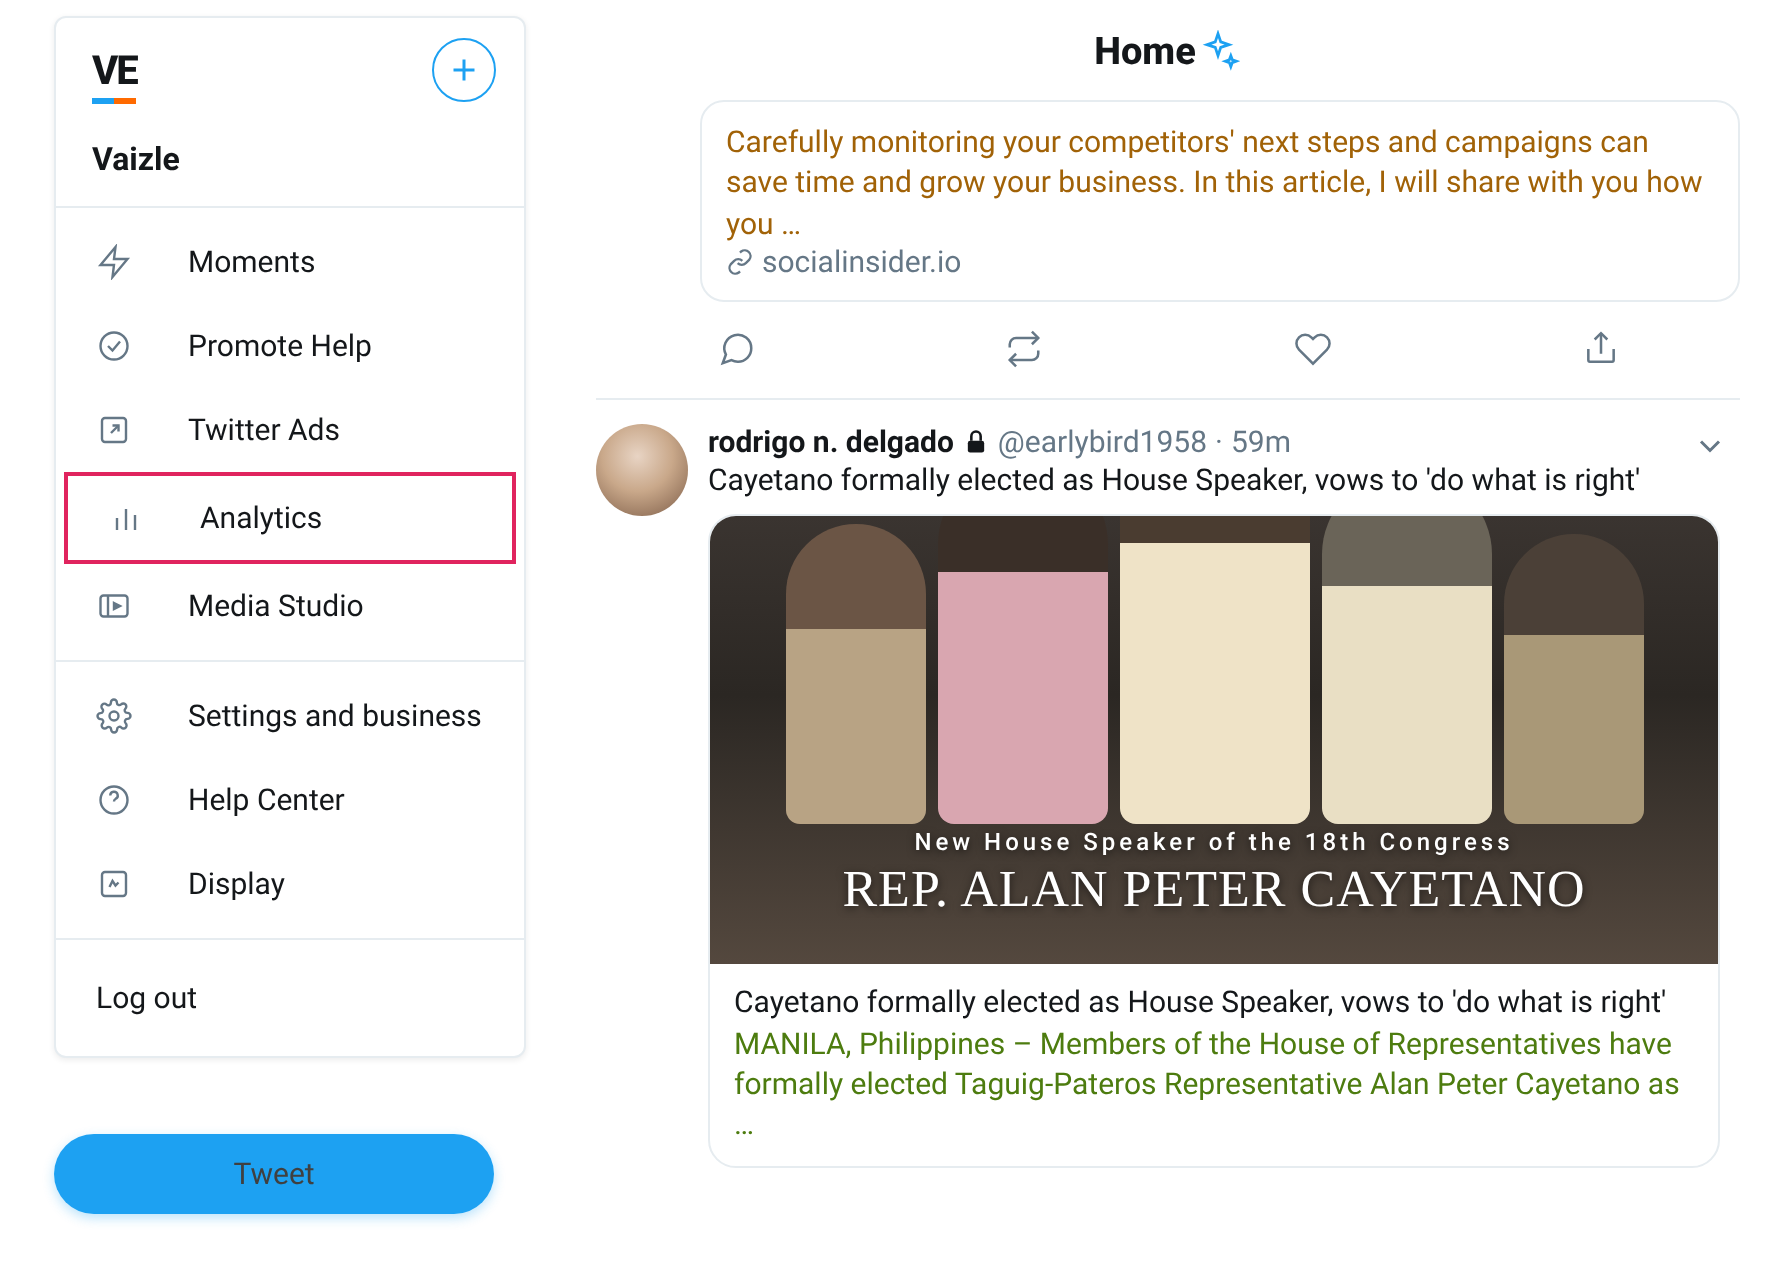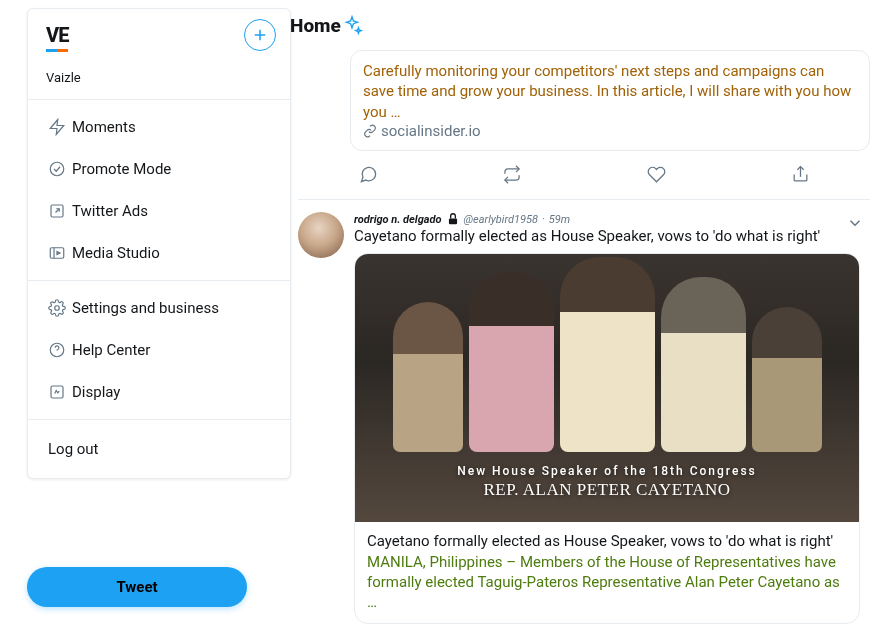--- a/index.html
+++ b/index.html
@@ -9,21 +9,21 @@
     width: 887px;
     height: 636px;
     overflow: hidden;
     position: relative;
     color: #14171a;
   }
   .sidebar {
     position: absolute;
     left: 27px;
     top: 8px;
-    width: 264px;
+    width: 236px;
     background: #fff;
     border: 1px solid #e6ecf0;
     border-radius: 6px;
     box-shadow: 0 1px 3px rgba(0,0,0,0.08);
     z-index: 10;
   }
   .sidebar-header {
     padding: 14px 18px 12px 18px;
     position: relative;
   }
@@ -49,67 +49,67 @@
     height: 32px;
     border: 1.5px solid #1da1f2;
     border-radius: 50%;
     display: flex;
     align-items: center;
     justify-content: center;
     color: #1da1f2;
     cursor: pointer;
   }
   .profile-block { padding: 0 18px 14px 18px; }
-  .profile-name { font-weight: 400; font-size: 13px; margin-top: 6px; }
+  .profile-name { font-weight: 700; font-size: 16px; margin-top: 6px; }
   .profile-handle { color: #657786; font-size: 14px; }
   .menu-group { border-top: 1px solid #e6ecf0; padding: 6px 0; }
   .menu-item {
     display: flex;
     align-items: center;
     padding: 12px 20px;
     font-size: 15px;
     color: #14171a;
     cursor: pointer;
-    gap: 6px;
+    gap: 28px;
   }
   .menu-icon {
     width: 18px;
     height: 18px;
     display: flex;
     align-items: center;
     justify-content: center;
     color: #657786;
   }
   .highlight-box {
     border: 2px solid #e0245e;
     margin: 0 4px;
   }
   .logout-item { padding: 14px 20px; font-size: 15px; cursor: pointer; }
   .tweet-btn {
     position: absolute;
     left: 27px;
     top: 567px;
     width: 220px;
     background: #1da1f2;
-    color: #000000;
+    color: #404040;
     border-radius: 999px;
     padding: 11px 0;
     text-align: center;
-    font-weight: 700;
+    font-weight: 400;
     font-size: 15px;
     cursor: pointer;
     box-shadow: 0 2px 6px rgba(29,161,242,0.3);
   }
   .header-bar {
     position: absolute;
     left: 290px;
     top: 14px;
     right: 10px;
     display: flex;
-    justify-content: flex-start;
+    justify-content: center;
     align-items: center;
   }
   .header-title { font-weight: 800; font-size: 19px; }
   .sparkle { color: #1da1f2; cursor: pointer; }
   .feed {
     position: absolute;
     left: 298px;
     top: 50px;
     width: 572px;
   }
@@ -139,39 +139,39 @@
   .avatar {
     width: 46px;
     height: 46px;
     border-radius: 50%;
     background: radial-gradient(circle at 45% 35%, #e8d4c4 0%, #c9a88a 45%, #7a5a45 100%);
     position: absolute;
     left: 0;
     top: 12px;
   }
   .tweet-body { margin-left: 56px; }
-  .tweet-head { font-size: 11px; display:flex; align-items:flex-end; gap:4px; flex-wrap:wrap;font-style:italic;}
+  .tweet-head { font-size: 15px; display:flex; align-items:center; gap:4px; flex-wrap:wrap;}
   .tweet-name { font-weight: 700; }
   .lock-icon { color:#14171a; }
   .tweet-meta { color: #657786; }
   .tweet-text { font-size: 15px; margin: 1px 0 8px 0; }
   .chevron {
     position: absolute;
     right: 6px;
     top: 14px;
     color: #657786;
     cursor: pointer;
   }
   .media-card {
     border: 1px solid #e6ecf0;
     border-radius: 14px;
     overflow: hidden;
   }
   .media-img {
-    height: 268px;
+    height: 224px;
     background: linear-gradient(180deg, #3a3430 0%, #2b2723 40%, #54483e 100%);
     position: relative;
     display:flex;
     align-items:flex-end;
     justify-content:center;
   }
   .people {
     position:absolute;
     top:18px; left:0; right:0; bottom:70px;
     display:flex;
@@ -196,21 +196,21 @@
     text-shadow: 0 1px 4px rgba(0,0,0,0.6);
     width:100%;
   }
   .overlay-sub {
     font-size: 12px;
     letter-spacing: 2px;
     font-weight: 500;
   }
   .overlay-main {
     font-family: Georgia, 'Times New Roman', serif;
-    font-size: 17px;
+    font-size: 26px;
     font-weight: 400;
     letter-spacing: 0.5px;
     margin-top: 2px;
   }
   svg { display:block; }
 </style>
 </head>
 <body>
 
 <div class="sidebar">
@@ -239,31 +239,41 @@
         </span>
         <span>Moments</span>
       </div>
       <div class="menu-item">
         <span class="menu-icon">
           <svg width="18" height="18" viewBox="0 0 24 24" fill="none" stroke="currentColor" stroke-width="1.6">
             <circle cx="12" cy="12" r="9"></circle>
             <path d="M8 12l3 3 5-6"></path>
           </svg>
         </span>
-        <span>Promote Mode</span>
+        <span>Promote Help</span>
       </div>
       <div class="menu-item">
         <span class="menu-icon">
           <svg width="18" height="18" viewBox="0 0 24 24" fill="none" stroke="currentColor" stroke-width="1.6">
             <rect x="4" y="4" width="16" height="16" rx="2"></rect>
             <path d="M10 14l5-5"></path>
             <path d="M11 9h4v4"></path>
           </svg>
         </span>
         <span>Twitter Ads</span>
+      </div>
+      <div class="menu-item highlight-box">
+        <span class="menu-icon">
+          <svg width="18" height="18" viewBox="0 0 24 24" fill="none" stroke="currentColor" stroke-width="1.6">
+            <line x1="6" y1="20" x2="6" y2="12"></line>
+            <line x1="12" y1="20" x2="12" y2="6"></line>
+            <line x1="18" y1="20" x2="18" y2="10"></line>
+          </svg>
+        </span>
+        <span>Analytics</span>
       </div>
       <div class="menu-item">
         <span class="menu-icon">
           <svg width="18" height="18" viewBox="0 0 24 24" fill="none" stroke="currentColor" stroke-width="1.6">
             <rect x="3" y="5" width="18" height="14" rx="2"></rect>
             <line x1="8" y1="5" x2="8" y2="19"></line>
             <polygon points="12 10 16 12 12 14" fill="currentColor"></polygon>
           </svg>
         </span>
         <span>Media Studio</span>

